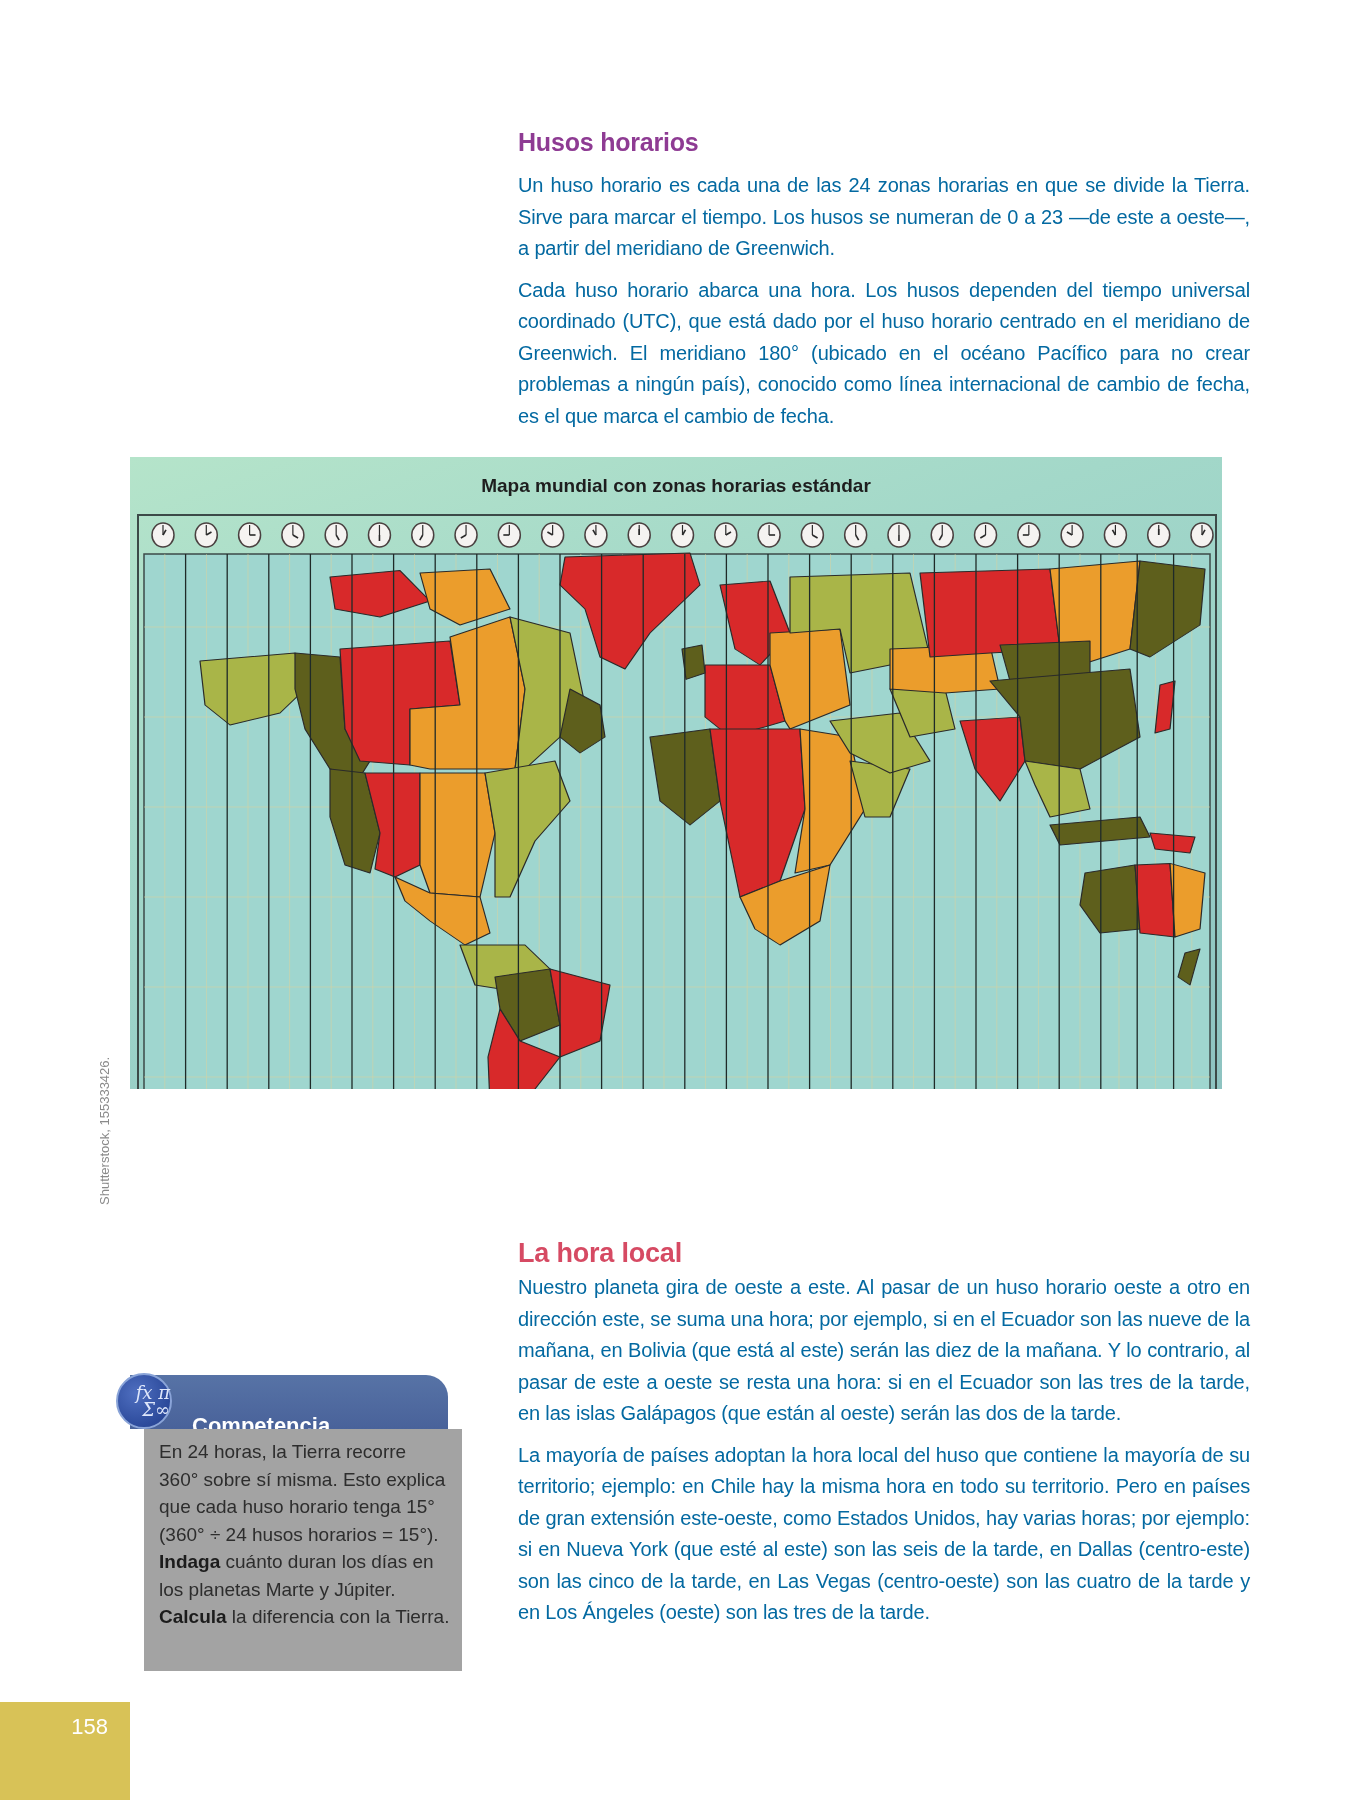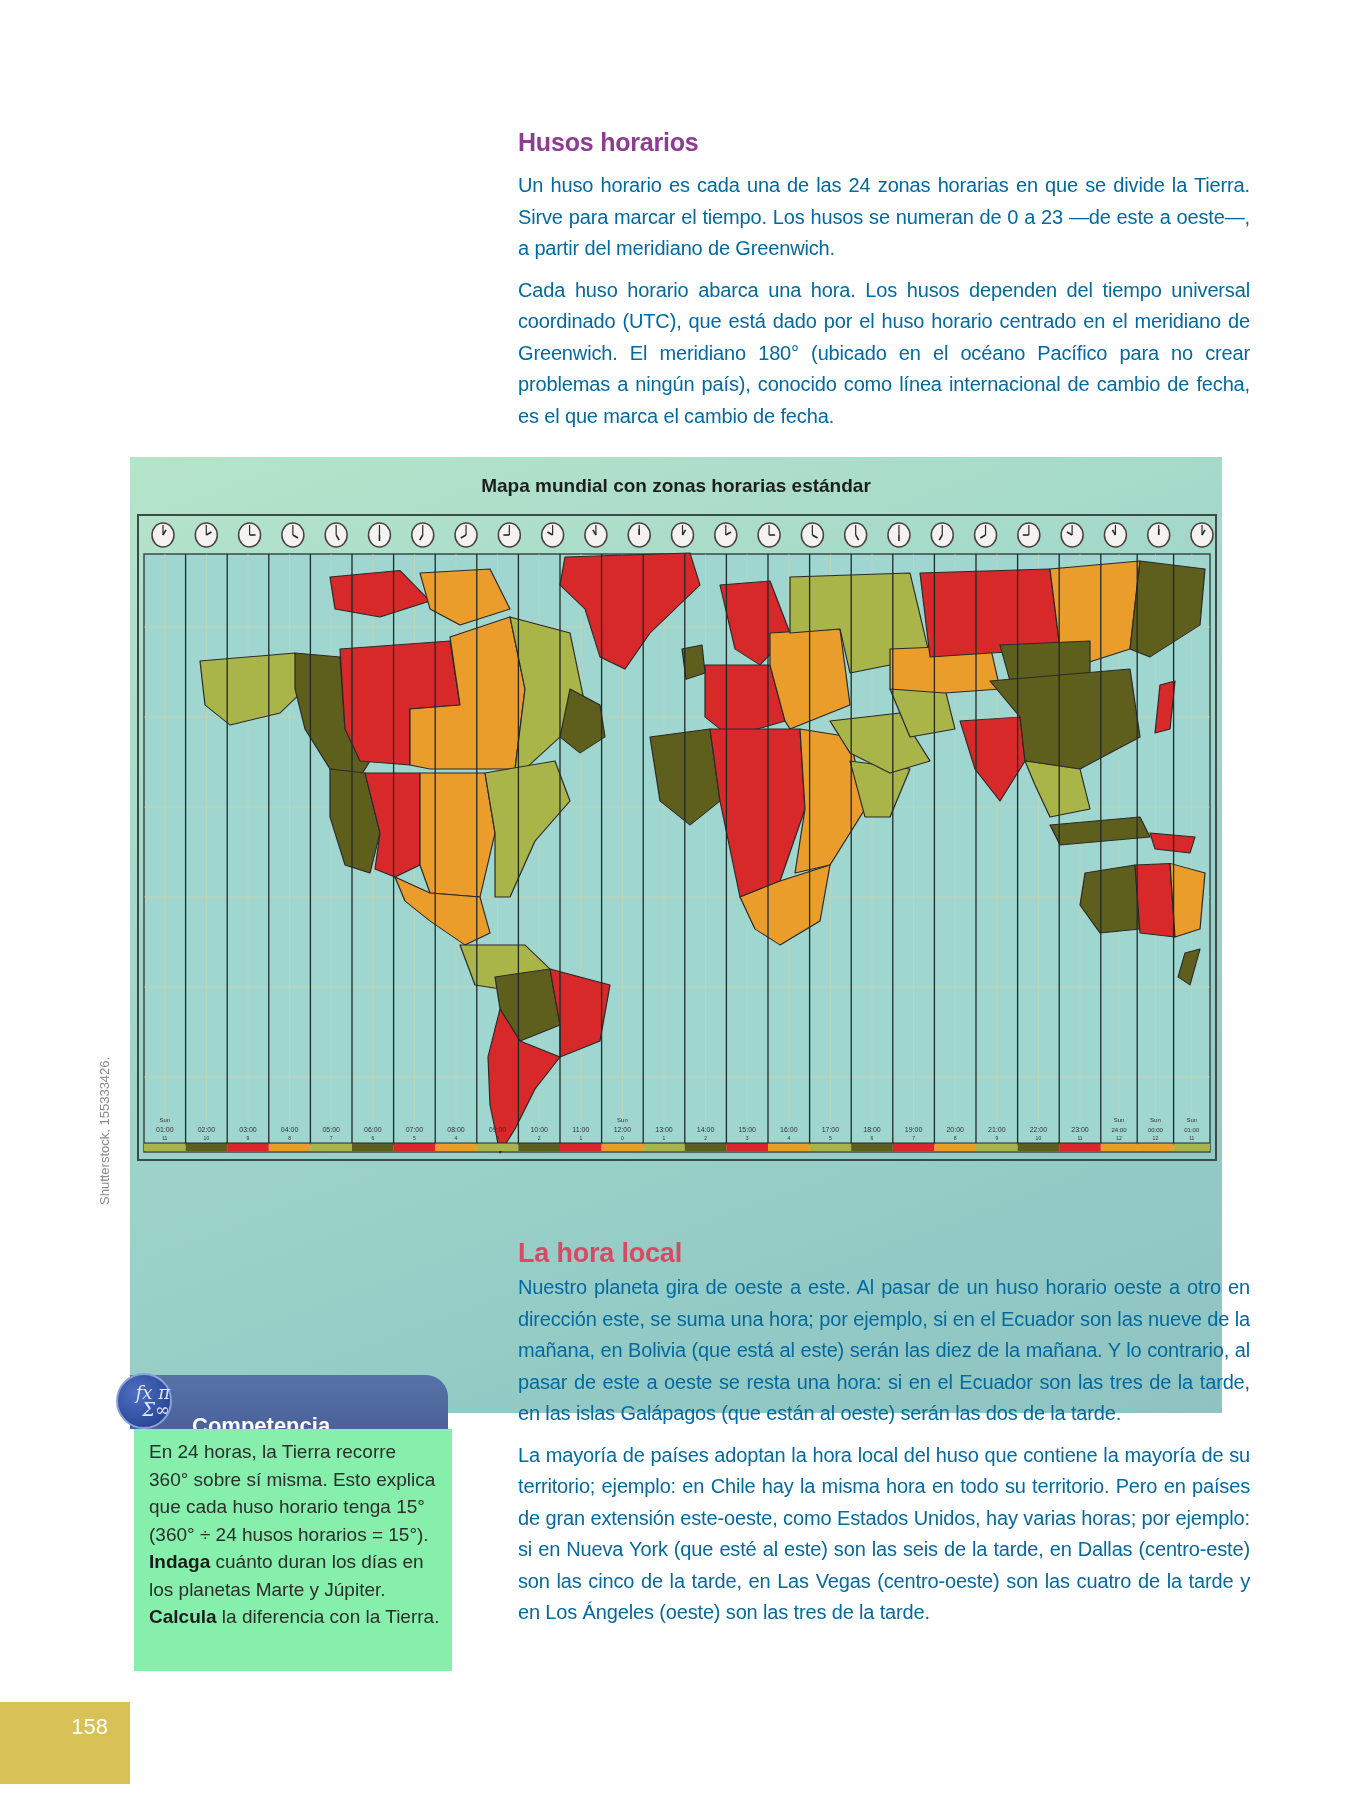--- a/index.html
+++ b/index.html
@@ -8,38 +8,38 @@
 
   .col { position: absolute; left: 490px; width: 732px; margin-left: 28px; }
   .h-purple { color: #8e3b93; font-family: "Liberation Sans", sans-serif; font-weight: bold; font-size: 25px; letter-spacing: -0.2px; }
   .h-pink { color: #d64a63; font-family: "Liberation Sans", sans-serif; font-weight: bold; font-size: 27px; letter-spacing: -0.2px; }
   .para { font-family: "Liberation Sans", sans-serif; font-size: 20px; line-height: 31.5px; text-align: justify; color: #0369a1; font-weight: 300; letter-spacing: -0.15px; }
   .para + .para { margin-top: 10px; }
 
   #section1-title { top: 128px; }
   #section1-body { top: 170px; }
 
-  #map-figure { position: absolute; left: 130px; top: 457px; width: 1092px; height: 956px; overflow: hidden;
+  #map-figure { position: absolute; left: 130px; top: 457px; width: 1092px; height: 632px; overflow: hidden;
     background: linear-gradient(160deg, #b5e4ca 0%, #a3d8c9 35%, #98cfc7 65%, #8ec3c1 100%); }
   #map-title { position: absolute; top: 18px; left: 0; width: 100%; text-align: center; font-family: "Liberation Sans", sans-serif; font-weight: bold; font-size: 19px; color: #1e1e1e; }
   #map-svg { position: absolute; left: 0; top: 0; }
 
   #credit { position: absolute; left: 97px; top: 1205px; transform: rotate(-90deg); transform-origin: left top; font-family: "Liberation Sans", sans-serif; font-size: 13px; color: #8a8a8a; white-space: nowrap; font-weight: 300; }
 
   #section2-title { top: 1238px; }
   #section2-body { top: 1272px; }
 
   #comp-box { position: absolute; left: 130px; top: 1375px; width: 318px; height: 296px; }
   #comp-header { position: absolute; left: 0; top: 0; width: 318px; height: 54px; background: linear-gradient(180deg, #5773a6 0%, #49629a 100%); border-top-right-radius: 22px; }
   #comp-icon { position: absolute; left: -14px; top: -2px; width: 56px; height: 56px; border-radius: 50%; background: radial-gradient(circle at 35% 35%, #4f6fc0 0%, #2c4a9b 70%, #24408a 100%); border: 2px solid #8aa4d8; color: #dfe7fb; font-family: "DejaVu Serif", serif; font-size: 18px; line-height: 17px; text-align: right; padding-top: 9px; font-style: italic; }
   #comp-title { position: absolute; left: 62px; top: 3px; color: #ffffff; font-family: "Liberation Sans", sans-serif; font-weight: bold; font-size: 22px; line-height: 23px; margin-top: 36px; }
-  #comp-body { position: absolute; left: 4px; top: 54px; width: 318px; height: 242px; background: #86efac; padding: 9px 12px 0 15px; font-family: "Liberation Sans", sans-serif; font-size: 19px; line-height: 27.5px; color: #2d2d2d; font-weight: 300; }
+  #comp-body { position: absolute; left: 14px; top: 54px; width: 318px; height: 242px; background: #a3a3a3; padding: 9px 12px 0 15px; font-family: "Liberation Sans", sans-serif; font-size: 19px; line-height: 27.5px; color: #2d2d2d; font-weight: 300; }
   #comp-body b { font-weight: bold; color: #1c1c1c; }
 
-  #page-band { position: absolute; left: 0; top: 1702px; width: 130px; height: 82px; background: #d8c257; }
+  #page-band { position: absolute; left: 0; top: 1702px; width: 130px; height: 98px; background: #d8c257; }
   #page-number { position: absolute; right: 22px; top: 12px; color: #ffffff; font-family: "Liberation Sans", sans-serif; font-size: 22px; }
 </style>
 </head>
 <body>
 
 <div class="col" id="section1-title">
   <h1 class="h-purple">Husos horarios</h1>
 </div>
 <div class="col" id="section1-body">
   <p class="para">Un huso horario es cada una de las 24 zonas horarias en que se divide la Tierra. Sirve para marcar el tiempo. Los husos se numeran de 0 a 23 —de este a oeste—, a partir del meridiano de Greenwich.</p>

